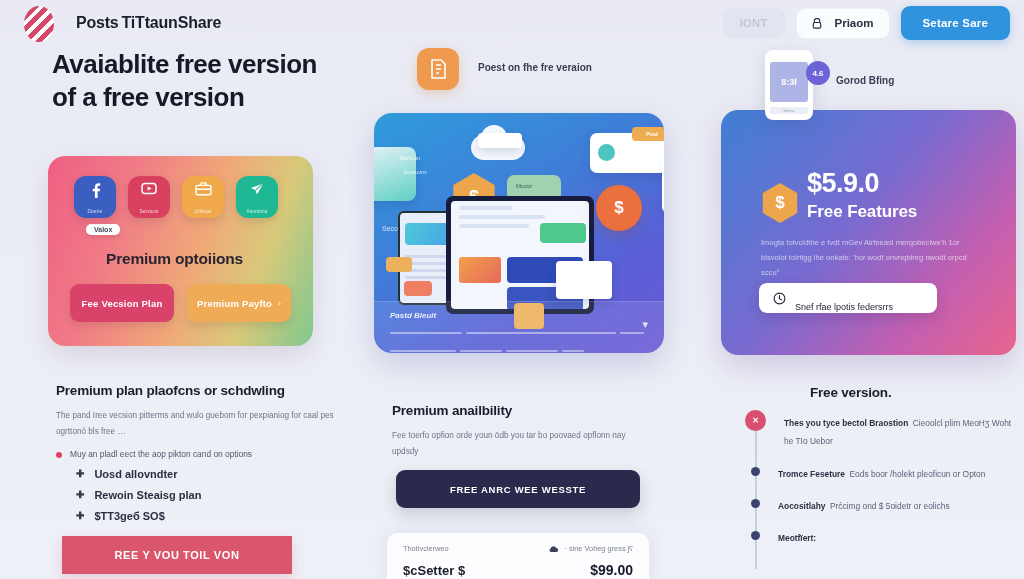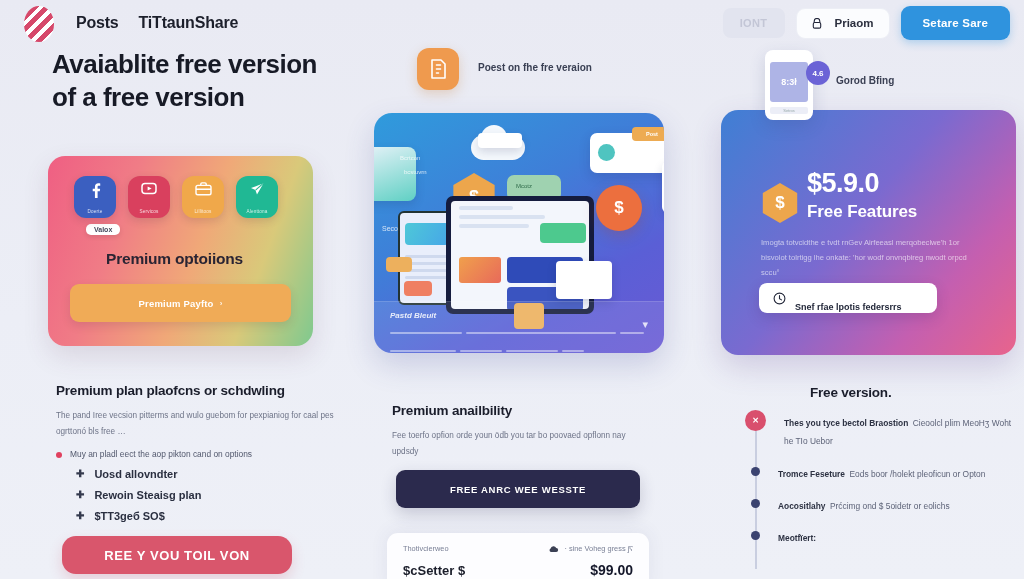--- a/index.html
+++ b/index.html
@@ -9,21 +9,21 @@
     background: #e8e9f2;
     overflow: hidden;
   }
   .page { position: relative; width: 1024px; height: 579px; background: linear-gradient(180deg,#e9eaf3 0%, #eceef6 55%, #eef0f7 100%); }
 
   
   .header { position: absolute; top: 0; left: 0; width: 1024px; height: 46px; display: flex; align-items: center; padding: 0 16px; }
   .logo { width: 30px; height: 36px; border-radius: 50%;
     background: repeating-linear-gradient(-45deg,#d6486a 0 5px,#ffffff 5px 9px);
     margin-left: 8px; margin-top: 2px; flex: 0 0 auto; }
-  .brand { display: flex; align-items: baseline; gap: 20px; margin-left: 22px; }
+  .brand { display: flex; align-items: baseline; gap: 3px; margin-left: 22px; }
   .brand-a { font-size: 16px; font-weight: bold; color: #1c1f2b; letter-spacing: -.2px; }
   .brand-b { font-size: 16px; font-weight: bold; color: #1c1f2b; letter-spacing: -.2px; }
 
   .nav { position: absolute; right: 14px; top: 6px; display: flex; align-items: center; gap: 11px; }
   .nav-ghost { width: 62px; height: 30px; border-radius: 8px; background: #e2e4ef;
     display: flex; align-items: center; justify-content: center;
     font-size: 11px; color: #c3c6d6; font-weight: bold; letter-spacing: .3px; }
   .nav-light { height: 31px; border-radius: 9px; background: #fbfcfe; border: 1px solid #eceef5;
     display: flex; align-items: center; gap: 13px; padding: 0 15px;
     font-size: 11.5px; color: #2b2f3e; font-weight: bold; }
@@ -133,21 +133,21 @@
   .coin { position: absolute; left: 39px; top: 73px; width: 40px; height: 40px; background: #eda64c;
     clip-path: polygon(50% 0,93% 25%,93% 75%,50% 100%,7% 75%,7% 25%);
     display: flex; align-items: center; justify-content: center; color: #fff; font-size: 17px; font-weight: bold; }
   .price { position: absolute; left: 86px; top: 58px; font-size: 27px; font-weight: bold; color: #fff; letter-spacing: -.5px; }
   .subttl { position: absolute; left: 86px; top: 92px; font-size: 17px; font-weight: bold; color: #fff; letter-spacing: -.1px; }
   .rbody { position: absolute; left: 40px; top: 126px; width: 212px; font-size: 7.6px;
     line-height: 1.95; color: rgba(255,255,255,.62); }
   .wpill { position: absolute; left: 38px; top: 173px; width: 178px; height: 30px; background: #fff;
     border-radius: 8px; display: flex; align-items: center; gap: 9px; padding: 0 14px;
     box-shadow: 0 5px 14px rgba(70,40,100,.2); }
-  .wpill span.t { font-size: 9px; font-weight: bold; color: #23283a; margin-top: 18px; }
+  .wpill span.t { font-size: 9px; font-weight: normal; color: #23283a; margin-top: 18px; }
   .phone { position: absolute; left: 765px; top: 50px; width: 48px; height: 70px; background: #fff;
     border-radius: 8px; box-shadow: 0 6px 16px rgba(60,70,130,.18); padding: 5px; z-index: 3; }
   .phone-scr { width: 100%; height: 40px; margin-top: 7px; background: #aeb4e6; border-radius: 3px;
     display:flex; align-items:center; justify-content:center; color:#fff; font-size:9px; font-weight:bold; }
   .phone-bot { margin-top: 5px; height: 7px; background: #eceef7; border-radius: 2px;
     font-size: 4px; color: #9aa; display:flex; align-items:center; justify-content:center; }
   .phone-badge { position: absolute; left: 806px; top: 61px; width: 24px; height: 24px; border-radius: 50%;
     background: #6b63d6; color: #fff; font-size: 8px; font-weight: bold; display:flex; align-items:center; justify-content:center; z-index: 4; }
   .phone-lbl { position: absolute; left: 836px; top: 63px; font-size: 10px; font-weight: bold; color: #3b4054; margin-top: 12px; }
 
@@ -155,23 +155,23 @@
   .sec { position: absolute; }
   .sec h3 { font-size: 13.5px; font-weight: bold; color: #1a1d2b; letter-spacing: -.2px; margin-bottom: 10px; }
   .sec p { font-size: 8.2px; line-height: 1.95; color: #6e7488; }
   .sec-left { left: 56px; top: 383px; width: 290px; }
   .bul { display: flex; align-items: flex-start; gap: 8px; margin-top: 9px; font-size: 8.4px; color: #52586d; }
   .dot-r { width: 6px; height: 6px; border-radius: 50%; background: #e0415f; margin-top: 3px; flex: 0 0 auto; }
   .subs { margin: 9px 0 0 20px; }
   .sub { display: flex; align-items: center; gap: 10px; margin-top: 9px;
     font-size: 11px; font-weight: bold; color: #2a2f40; }
   .plus { color: #343a4e; font-size: 10px; font-weight: bold; }
-  .btn-red { position: absolute; left: 62px; top: 536px; width: 230px; height: 38px; border-radius: 14px;
+  .btn-red { position: absolute; left: 62px; top: 536px; width: 230px; height: 38px; border-radius: 0;
     background: #d9566c; display: flex; align-items: center; justify-content: center;
-    font-size: 13px; font-weight: bold; color: #fff; letter-spacing: .6px;
+    font-size: 11px; font-weight: bold; color: #fff; letter-spacing: .6px;
     box-shadow: 0 6px 14px rgba(200,70,95,.2); }
 
   .sec-center { left: 392px; top: 403px; width: 250px; }
   .btn-navy { position: absolute; left: 396px; top: 470px; width: 244px; height: 38px; border-radius: 9px;
     background: #2b2a4d; display: flex; align-items: center; justify-content: center;
     font-size: 9.5px; font-weight: bold; color: #fff; letter-spacing: .7px;
     box-shadow: 0 6px 16px rgba(40,40,80,.2); }
   .pricecard { position: absolute; left: 387px; top: 533px; width: 262px; height: 60px;
     background: #fdfdff; border-radius: 11px; box-shadow: 0 -2px 18px rgba(60,60,110,.08); padding: 11px 16px; }
   .pc-top { display: flex; justify-content: space-between; align-items: center; font-size: 7.4px; color: #7a8096; }
@@ -250,20 +250,21 @@
         <svg width="18" height="16" viewBox="0 0 18 16">
             <path d="M15.5 2.2L3 7.1l4.4 1.9 1.6 4.5z" fill="#fff"></path>
             <path d="M15.5 2.2L7.6 9.2" stroke="#20b894" stroke-width="1.1"></path>
           </svg>
         <span class="lbl">Alenttona</span>
       </div>
     </div>
     <div class="chip">Valox</div>
     <h2>Premium optoiions</h2>
     <div class="pillrow">
+      <div class="pill pill-a">Fee Vecsion Plan</div>
       <div class="pill pill-b">
         <span>Premium Payfto</span>
         <span class="arr">›</span>
       </div>
     </div>
   </div>
 
   <div class="center-top-ico">
     <svg width="20" height="22" viewBox="0 0 20 22">
         <path d="M4 2h9l4 4v14H4z" fill="none" stroke="#fff" stroke-width="1.6" stroke-linejoin="round"></path>

